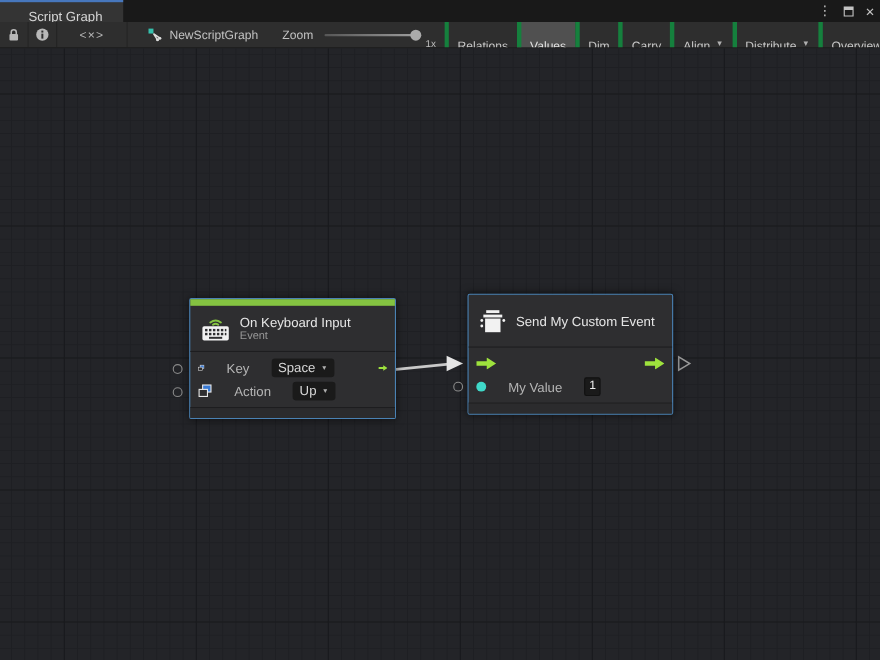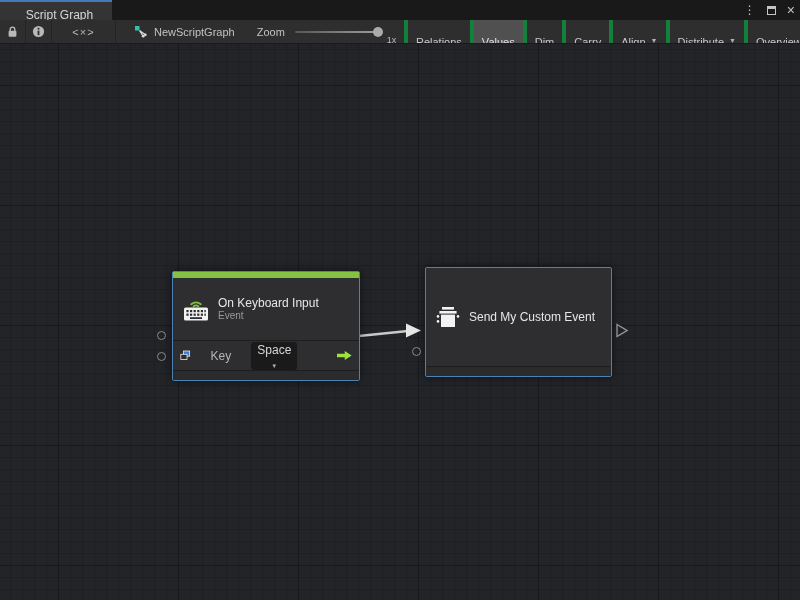--- a/index.html
+++ b/index.html
@@ -55,21 +55,21 @@
   .node-evt { left:425px; top:223px; width:187px; height:110px; }
   .event-bar { height:6px; background:#84c341; flex:0 0 auto; }
   .node-header { display:flex; align-items:center; gap:9px; padding:0 10px; flex:1 0 auto;
     border-bottom:1px solid #1d1d1f; }
   .node-title { font-size:12px; color:#e6e6e6; line-height:14px; }
   .node-subtitle { font-size:10px; color:#999999; line-height:12px; }
   .node-body { padding:4px 7px; flex:0 0 auto; border-bottom:1px solid #1d1d1f; }
   .port-row { height:21px; display:flex; align-items:center; gap:20px; }
   .port-label { font-size:12px; color:#b5b5b5; }
   .dropdown { display:inline-flex; align-items:center; gap:5px; background:#1a1a1a; border-radius:3px;
-    padding:1px 6px 2px 6px; font-size:12px; color:#d8d8d8;flex-direction:column; }
+    padding:1px 6px 2px 6px; font-size:12px; color:#d8d8d8; }
   .dropdown .caret { margin-left:0; font-size:6px; }
   .spacer { flex:1; }
   .node-footer { height:9px; background:#2b2b2d; flex:0 0 auto; }
   .value-field { background:#1a1a1a; border:1px solid #111; border-radius:2px; min-width:15px;
     padding:0 3px; text-align:center; font-size:11px; color:#ececec; line-height:15px; }
   .teal-dot { width:9px; height:9px; border-radius:50%; background:#3fd8c8; flex:0 0 auto; }
 
   
   .port-circle { position:absolute; width:9px; height:9px; border:1px solid #8a8a8a; border-radius:50%; }
   .wire-layer { position:absolute; inset:0; width:100%; height:100%; }
@@ -208,38 +208,65 @@
           <span class="port-label">Key</span>
           <span class="dropdown">
             <span>Space</span>
             <span class="caret">▼</span>
           </span>
           <span class="spacer"></span>
           <svg width="18" height="11" viewBox="0 0 18 11">
             <path d="M0 3.4 h9.5 V0 L18 5.5 9.5 11 V7.6 H0 z" fill="#9ee23d"></path>
           </svg>
         </div>
+        <div class="port-row">
+          <svg width="13" height="13" viewBox="0 0 13 13">
+            <rect x="4.2" y="1" width="7.6" height="6.4" fill="#3a7bd5" stroke="#e8e8e8" stroke-width="1"></rect>
+            <rect x="1" y="5" width="7.6" height="6.4" fill="#2e2e30" stroke="#e8e8e8" stroke-width="1"></rect>
+          </svg>
+          <span class="port-label">Action</span>
+          <span class="dropdown">
+            <span>Up</span>
+            <span class="caret">▼</span>
+          </span>
+        </div>
       </div>
       <div class="node-footer"></div>
     </div>
 
     <div class="node node-evt">
       <div class="node-header">
         <svg width="24" height="22" viewBox="0 0 24 22">
           <g fill="#f2f2f2">
             <rect x="6" y="1" width="12" height="2.6"></rect>
             <rect x="3.4" y="5" width="17.2" height="2.6"></rect>
             <rect x="5" y="8.6" width="14" height="12.4"></rect>
             <circle cx="2" cy="10.4" r="1.3"></circle>
               <circle cx="2" cy="15.4" r="1.3"></circle>
             <circle cx="22" cy="10.4" r="1.3"></circle>
           </g>
         </svg>
         <div class="node-title">Send My Custom Event</div>
       </div>
+      <div class="node-body">
+        <div class="port-row">
+          <svg width="18" height="11" viewBox="0 0 18 11">
+            <path d="M0 3.4 h9.5 V0 L18 5.5 9.5 11 V7.6 H0 z" fill="#9ee23d"></path>
+          </svg>
+          <span class="spacer"></span>
+          <svg width="18" height="11" viewBox="0 0 18 11">
+            <path d="M0 3.4 h9.5 V0 L18 5.5 9.5 11 V7.6 H0 z" fill="#9ee23d"></path>
+          </svg>
+        </div>
+        <div class="port-row">
+          <span class="teal-dot"></span>
+          <span class="port-label">My Value</span>
+          <span class="value-field">1</span>
+        </div>
+      </div>
       <div class="node-footer"></div>
     </div>
 
     <div class="port-circle" style="left:157px; top:287px;"></div>
     <div class="port-circle" style="left:157px; top:308px;"></div>
     <div class="port-circle" style="left:412px; top:303px;"></div>
   </div>
 </div>
 
 </body></html>

